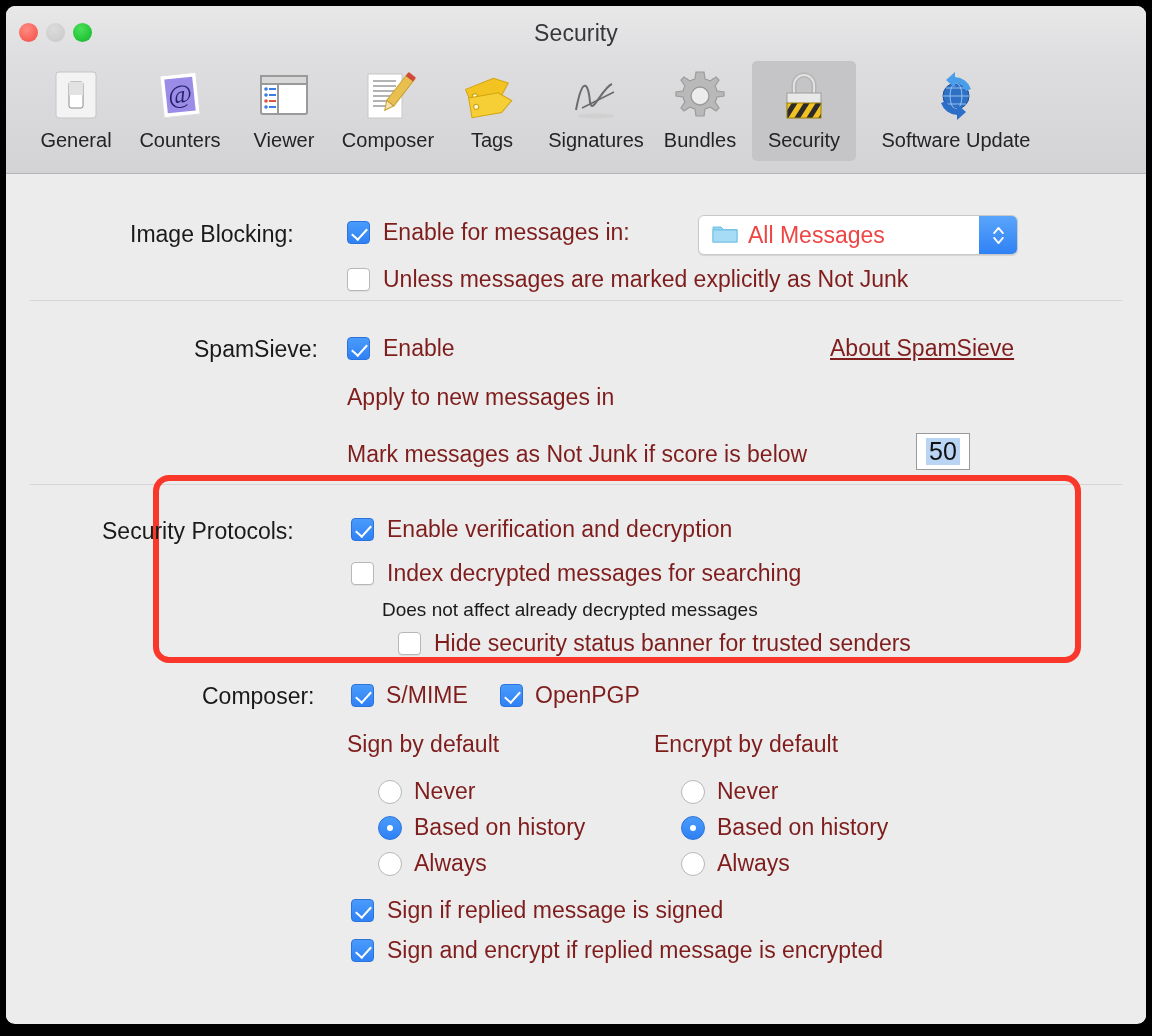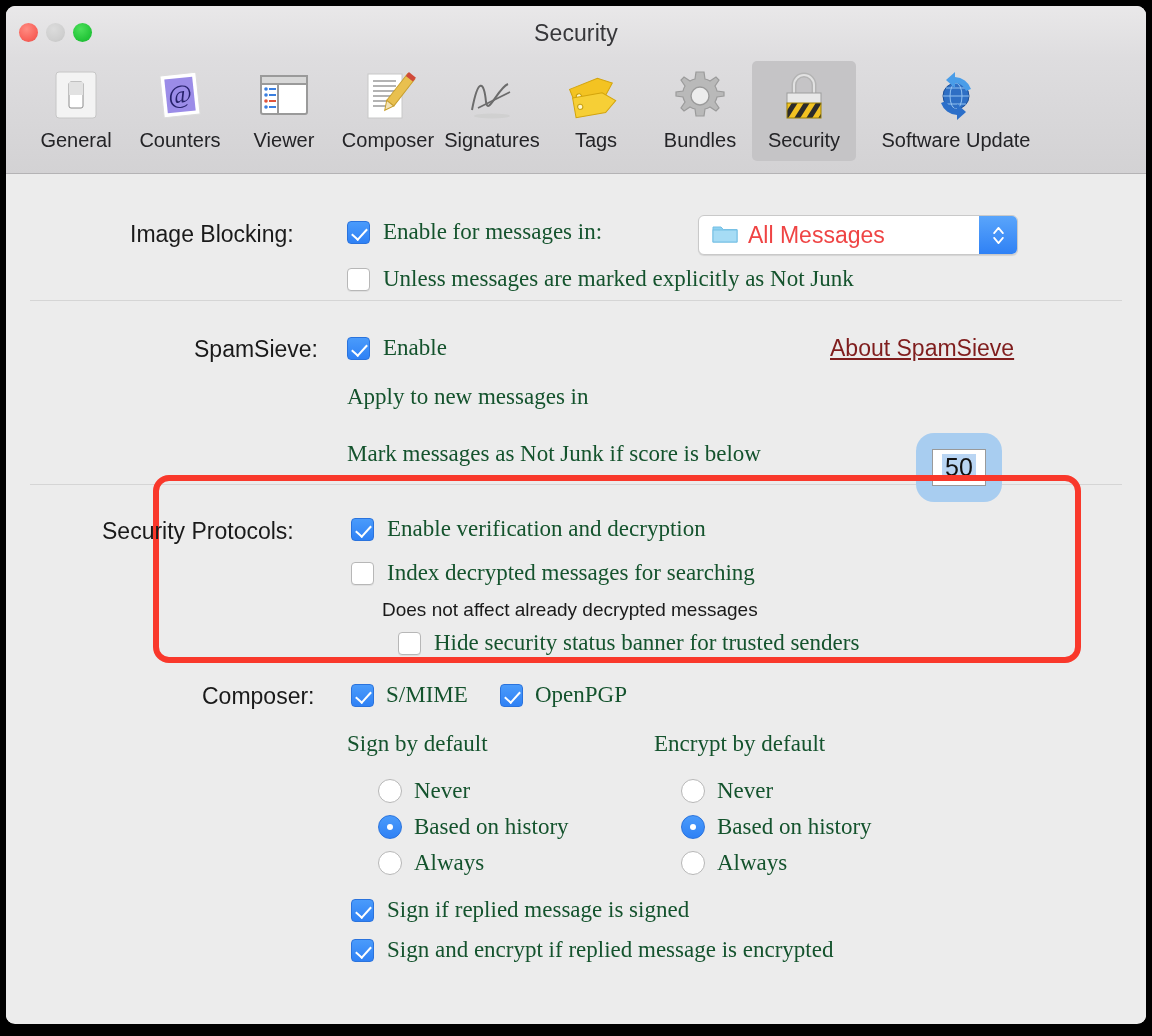--- a/index.html
+++ b/index.html
@@ -107,23 +107,22 @@
   .row { position: absolute; display: flex; align-items: center; }
 
   .field-label {
     font-size: 23px;
     color: #1a1a1a;
     text-align: right;
     white-space: nowrap;
   }
   .cb-label {
     font-size: 23px;
-    color: #14532d;
+    color: #7f1d1d;
     white-space: nowrap;
-    font-family: Liberation Serif, serif;
   }
   .sub-note {
     font-size: 19px;
     color: #1a1a1a;
     white-space: nowrap;
   }
 
   
   .checkbox {
     width: 23px;
@@ -211,23 +210,23 @@
     align-items: center;
     justify-content: center;
     gap: 3px;
   }
   .chev-up, .chev-dn {
     width: 11px; height: 7px;
   }
 
   
   .numfield-wrap {
-    padding: 16px;
+    padding: 0;
     background: #a8cdf0;
-    border-radius: 18px;
+    border-radius: 10px;
     display: inline-block;
     box-sizing: border-box;
   }
   .numfield {
     width: 54px;
     height: 37px;
     background: #ffffff;
     border: 1px solid #9a9a9a;
     display: flex;
     align-items: center;
@@ -351,42 +350,42 @@
             <rect x="31" y="0" width="9" height="5" fill="#d04a3a"></rect>
           </g>
         </svg>
       </div>
       <div class="tb-label">Composer</div>
     </div>
 
     <div class="tb-item">
       <div class="tb-icon">
         <svg width="56" height="56" viewBox="0 0 56 56">
+          <g transform="rotate(-22 28 28)">
+            <path d="M6 12 H36 L48 22 L36 32 H6 Z" fill="#f3c322" stroke="#d3a40c"></path>
+            <circle cx="12" cy="22" r="2.6" fill="#fff8d0" stroke="#c59c0a"></circle>
+          </g>
+          <g transform="rotate(-10 28 36)">
+            <path d="M6 26 H36 L48 36 L36 46 H6 Z" fill="#f6cf36" stroke="#d3a40c"></path>
+            <circle cx="12" cy="36" r="2.6" fill="#fff8d0" stroke="#c59c0a"></circle>
+          </g>
+        </svg>
+      </div>
+      <div class="tb-label">Tags</div>
+    </div>
+
+    <div class="tb-item">
+      <div class="tb-icon">
+        <svg width="56" height="56" viewBox="0 0 56 56">
           <path d="M8 42 C14 10, 20 12, 22 34 C24 48, 34 20, 44 16" stroke="#6c6c6c" stroke-width="2" fill="none"></path>
           <path d="M14 40 L46 24" stroke="#6c6c6c" stroke-width="1.6" fill="none"></path>
           <ellipse cx="28" cy="48" rx="18" ry="2.4" fill="#d0d0d0"></ellipse>
         </svg>
       </div>
       <div class="tb-label">Signatures</div>
-    </div>
-
-    <div class="tb-item">
-      <div class="tb-icon">
-        <svg width="56" height="56" viewBox="0 0 56 56">
-          <g transform="rotate(-22 28 28)">
-            <path d="M6 12 H36 L48 22 L36 32 H6 Z" fill="#f3c322" stroke="#d3a40c"></path>
-            <circle cx="12" cy="22" r="2.6" fill="#fff8d0" stroke="#c59c0a"></circle>
-          </g>
-          <g transform="rotate(-10 28 36)">
-            <path d="M6 26 H36 L48 36 L36 46 H6 Z" fill="#f6cf36" stroke="#d3a40c"></path>
-            <circle cx="12" cy="36" r="2.6" fill="#fff8d0" stroke="#c59c0a"></circle>
-          </g>
-        </svg>
-      </div>
-      <div class="tb-label">Tags</div>
     </div>
 
     <div class="tb-item">
       <div class="tb-icon">
         <svg width="56" height="56" viewBox="0 0 56 56">
           <g fill="#b9b9b9" stroke="#9b9b9b" stroke-width="1.2">
             <path d="M28 4 l4 0 1 7 a18 18 0 0 1 5 2 l6-4 3 3 -4 6 a18 18 0 0 1 2 5 l7 1 0 4 -7 1 a18 18 0 0 1 -2 5 l4 6 -3 3 -6 -4 a18 18 0 0 1 -5 2 l-1 7 -4 0 -4 0 -1 -7 a18 18 0 0 1 -5 -2 l-6 4 -3 -3 4 -6 a18 18 0 0 1 -2 -5 l-7 -1 0 -4 7 -1 a18 18 0 0 1 2 -5 l-4 -6 3 -3 6 4 a18 18 0 0 1 5 -2 l1 -7 z"></path>
           </g>
           <circle cx="28" cy="28" r="9" fill="#ececec" stroke="#9b9b9b" stroke-width="1.4"></circle>
         </svg>

